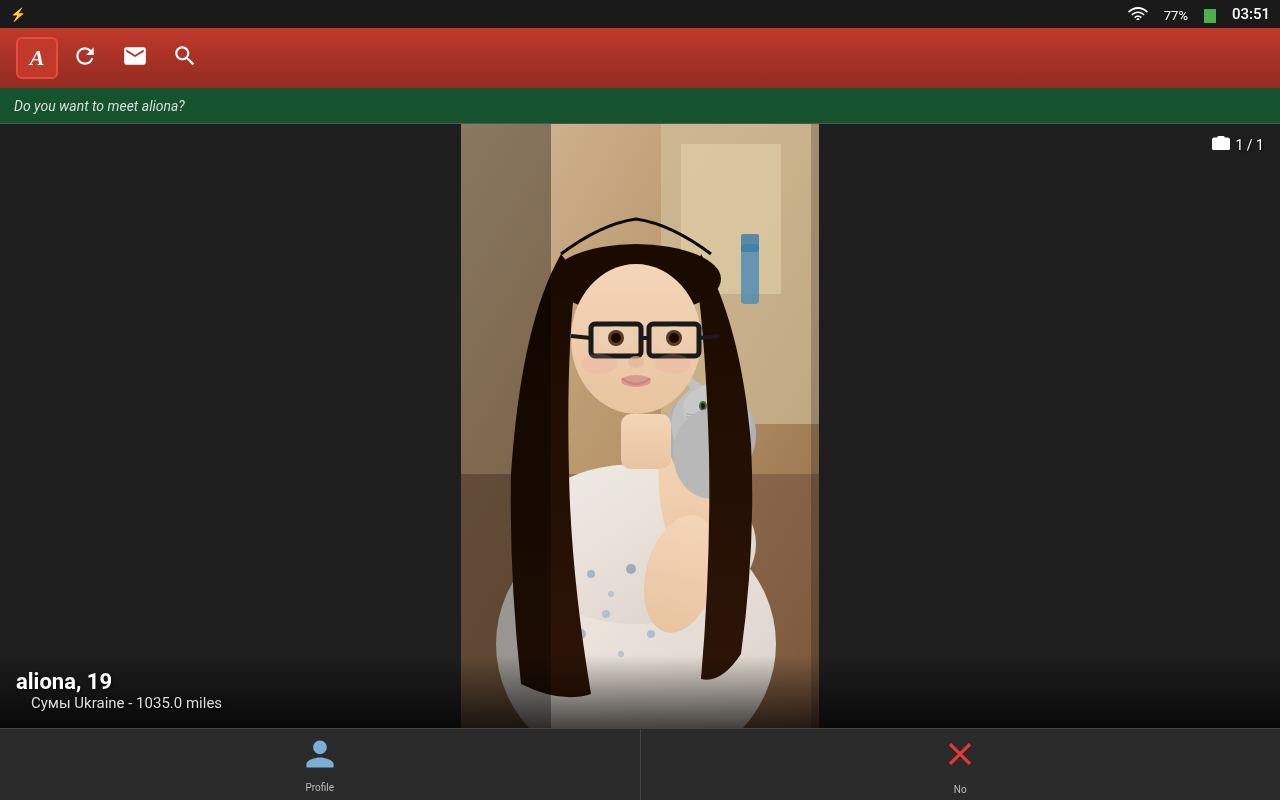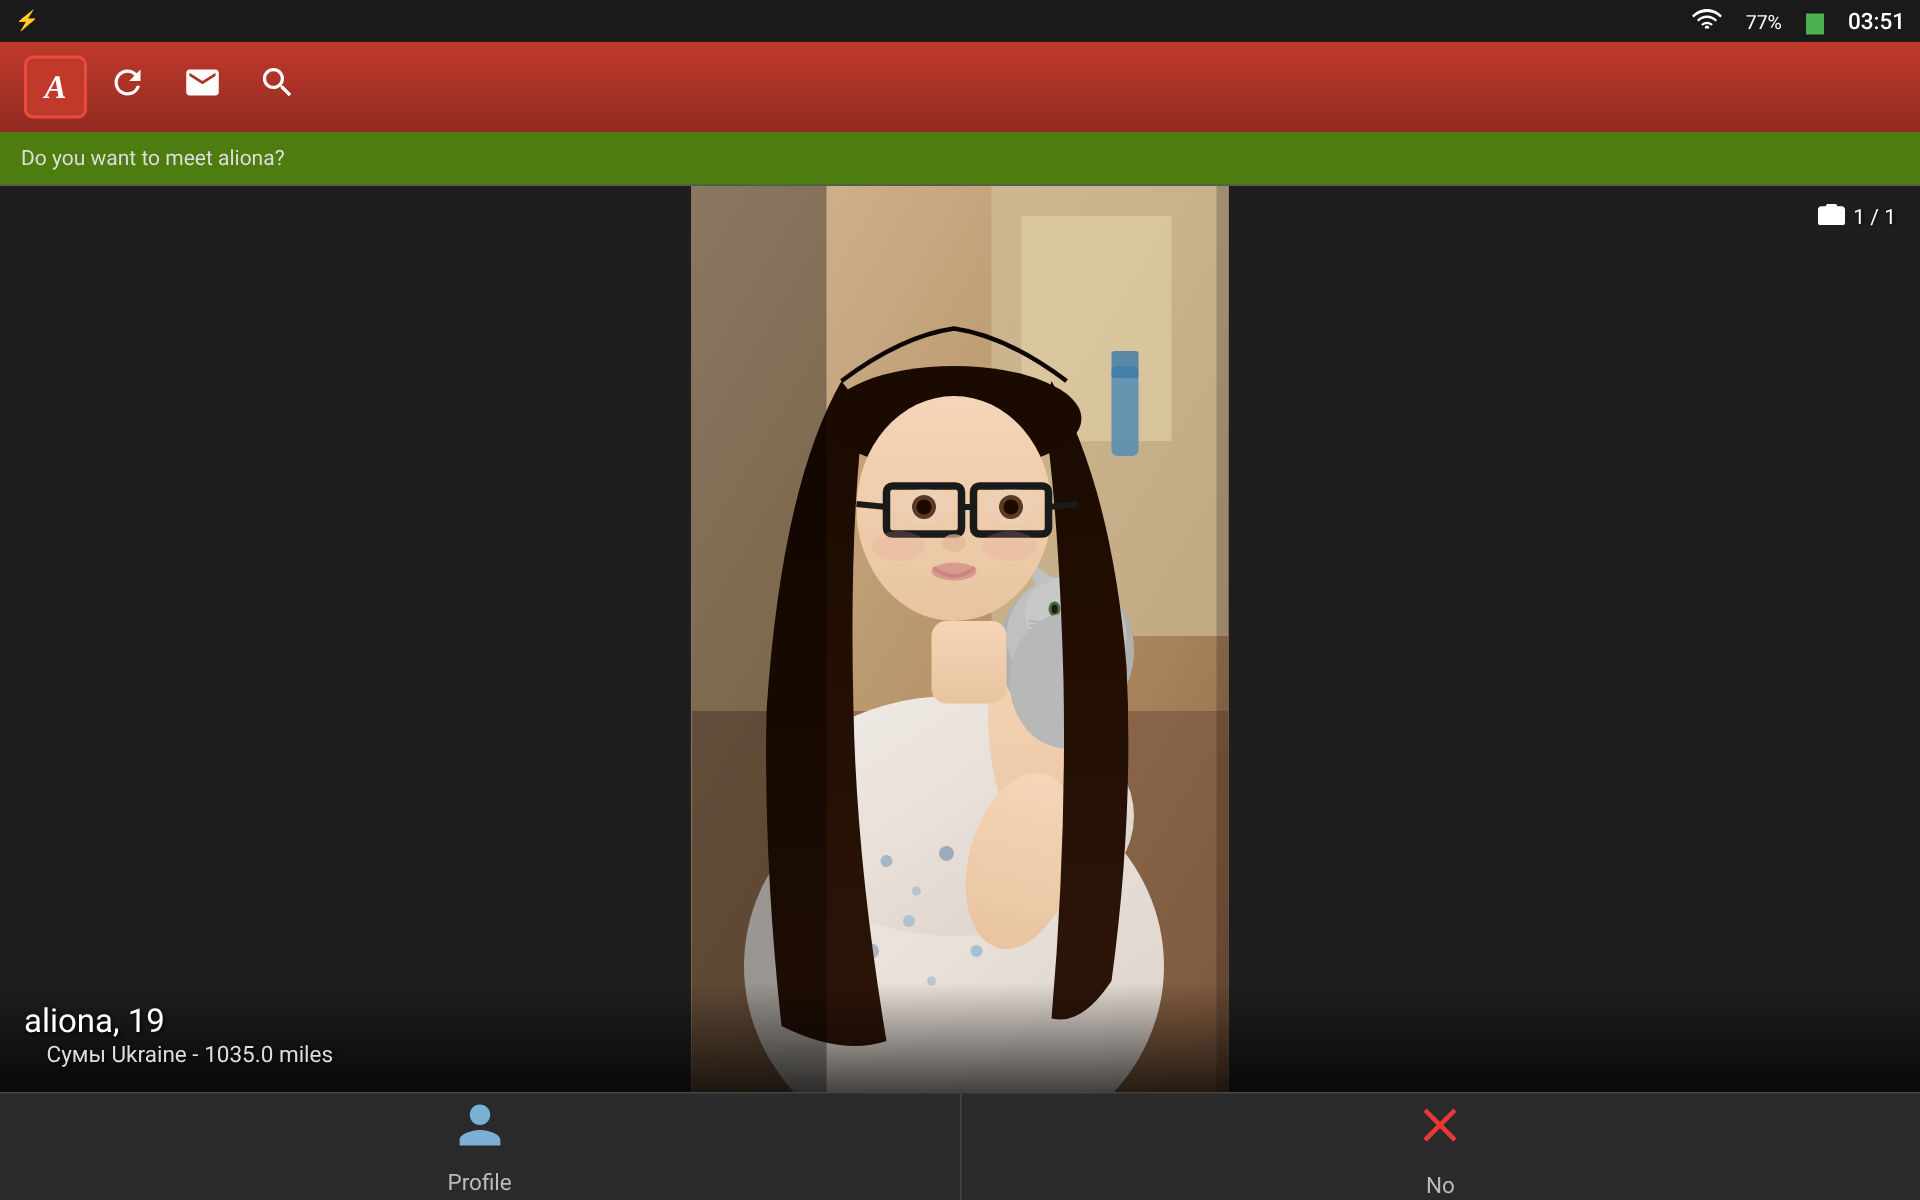--- a/index.html
+++ b/index.html
@@ -43,25 +43,26 @@
       flex: 1;
       font-size: 24px; color: white; font-weight: 400;
     }
     #app-bar-actions { display: flex; align-items: center; gap: 24px; }
     .app-bar-icon { color: white; font-size: 22px; cursor: pointer; }
 
     
     #subtitle-bar {
       width: 100%;
       height: 36px;
-      background: #4d7c0f;
+      background: #14532d;
       display: flex;
       align-items: center;
       padding: 12px 14px;
       border-bottom: 1px solid #555;
+      font-style: italic;
     }
     #subtitle-bar span { color: #ddd; font-size: 14px; }
 
     
     #main-content {
       width: 100%;
       height: calc(800px - 28px - 60px - 36px - 72px);
       position: relative;
       background: #1e1e1e;
       display: flex;
@@ -109,21 +110,21 @@
     }
 
     
     #user-info-overlay {
       position: absolute;
       bottom: 0; left: 0;
       padding: 14px 16px 16px;
       background: linear-gradient(transparent, rgba(0,0,0,0.7));
       width: 100%;
     }
-    #user-name { color: white; font-size: 22px; font-weight: 400; text-shadow: 1px 1px 3px rgba(0,0,0,0.8); }
+    #user-name { color: white; font-size: 22px; font-weight: 700; text-shadow: 1px 1px 3px rgba(0,0,0,0.8); }
     #user-location { color: #ddd; font-size: 15px; text-shadow: 1px 1px 3px rgba(0,0,0,0.8); margin-left: 15px; }
 
     
     #bottom-nav {
       width: 100%;
       height: 72px;
       background: #2a2a2a;
       border-top: 1px solid #444;
       display: flex;
       align-items: stretch;
@@ -132,21 +133,21 @@
       flex: 1;
       display: flex;
       flex-direction: column;
       align-items: center;
       justify-content: center;
       gap: 4px;
       cursor: pointer;
       border-right: 1px solid #444;
     }
     .nav-item:last-child { border-right: none; }
-    .nav-item-label { color: #bbb; font-size: 15px; }
+    .nav-item-label { color: #bbb; font-size: 10px; }
     .nav-icon { font-size: 30px; }
     .nav-icon.profile { color: #7ab0d4; }
     .nav-icon.yes { color: #4caf50; }
     .nav-icon.no { color: #e53935; }
   </style>
 </head>
 <body>
 
 <div id="status-bar">
   <div class="left">

